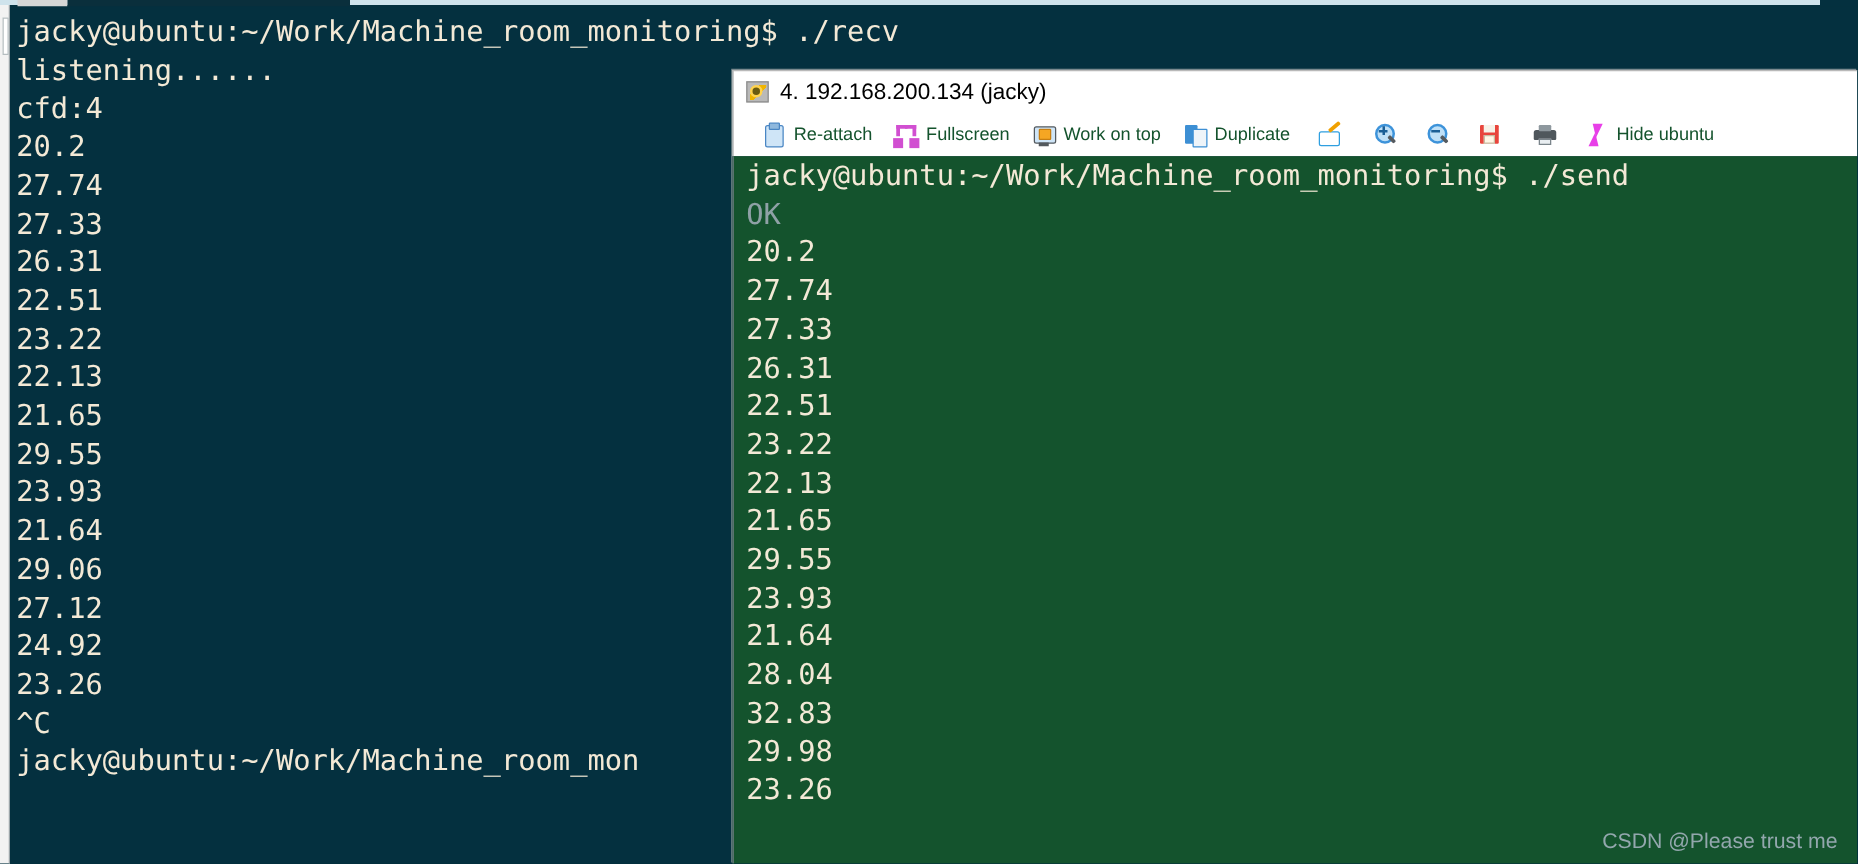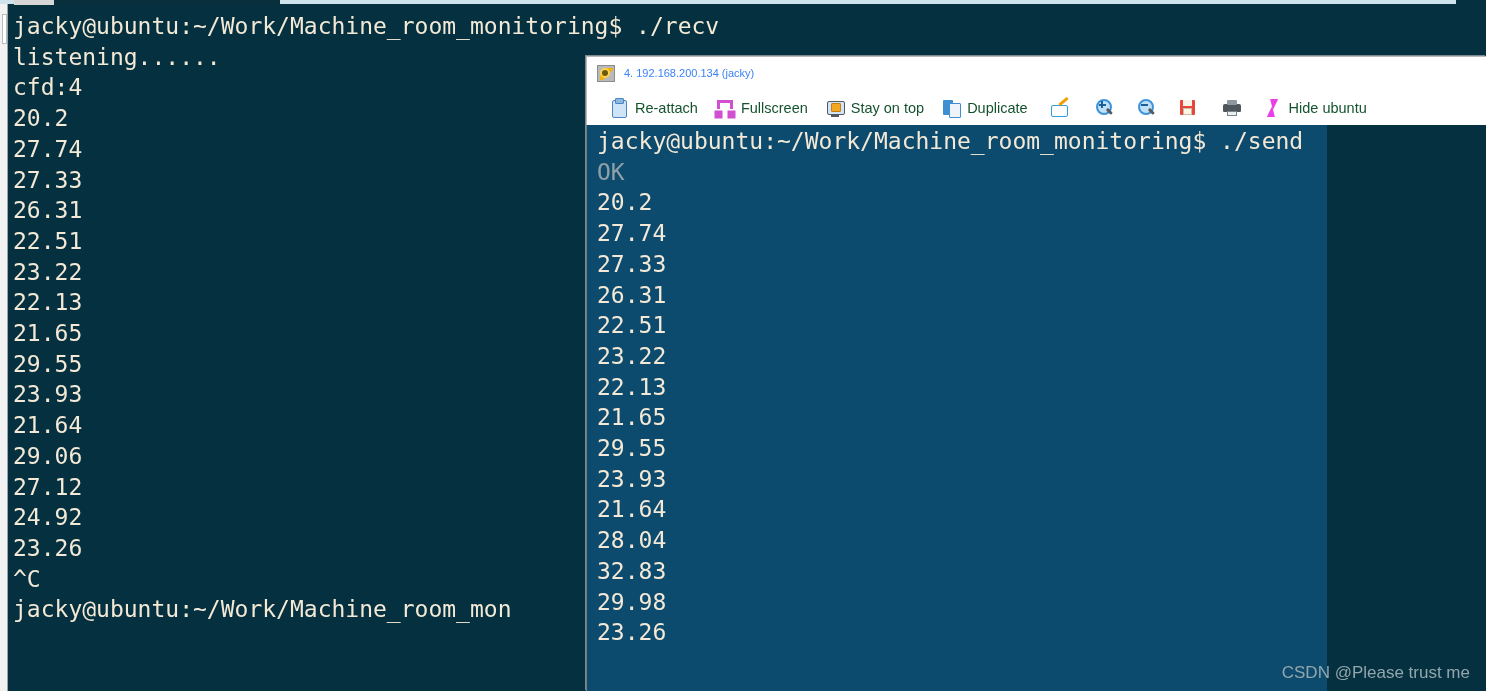--- a/index.html
+++ b/index.html
@@ -118,22 +118,22 @@
     content: "";
     position: absolute;
     left: 2px; top: 2px;
     width: 6px; height: 6px;
     border-radius: 50%;
     border: 2px solid #ffd34d;
     background: #6a5a10;
   }
   .inner-title-text {
     font-family: "Liberation Sans", sans-serif;
-    font-size: 11px;
-    color: #3b82f6;
+    font-size: 18px;
+    color: #000000;
     white-space: nowrap;
   }
 
   .inner-toolbar {
     position: absolute;
     left: 0; top: 32px;
     width: 900px; height: 37px;
     display: flex;
     align-items: center;
     padding-left: 14px;
@@ -340,22 +340,22 @@
     border-left: 3px solid transparent;
     border-right: 5px solid transparent;
     border-bottom: 11px solid #e83fe8;
     transform: skewX(-12deg);
   }
 
   
   .inner-body {
     position: absolute;
     left: 0; top: 69px;
-    width: 741px; height: 566px;
-    background: #0c4a6e;
+    width: 900px; height: 566px;
+    background: #14532d;
     border-left: 1px solid #6f7e84;
     padding: 1px 0 0 10px;
     overflow: hidden;
   }
 
   .watermark {
     position: absolute;
     right: 16px; bottom: 8px;
     font-family: "Liberation Sans", sans-serif;
     font-size: 17px;
@@ -398,21 +398,21 @@
 
         <div class="tb-item">
           <span class="tb-ico ico-fullscreen"></span>
           <span class="lbl">Fullscreen</span>
         </div>
 
         <div class="tb-item">
           <span class="tb-ico ico-monitor">
               <i></i>
             </span>
-          <span class="lbl">Stay on top</span>
+          <span class="lbl">Work on top</span>
         </div>
 
         <div class="tb-item">
           <span class="tb-ico ico-duplicate"></span>
           <span class="lbl">Duplicate</span>
         </div>
 
         <div class="tb-item" style="padding:0 14px;">
           <span class="tb-ico ico-rename"></span>
         </div>

